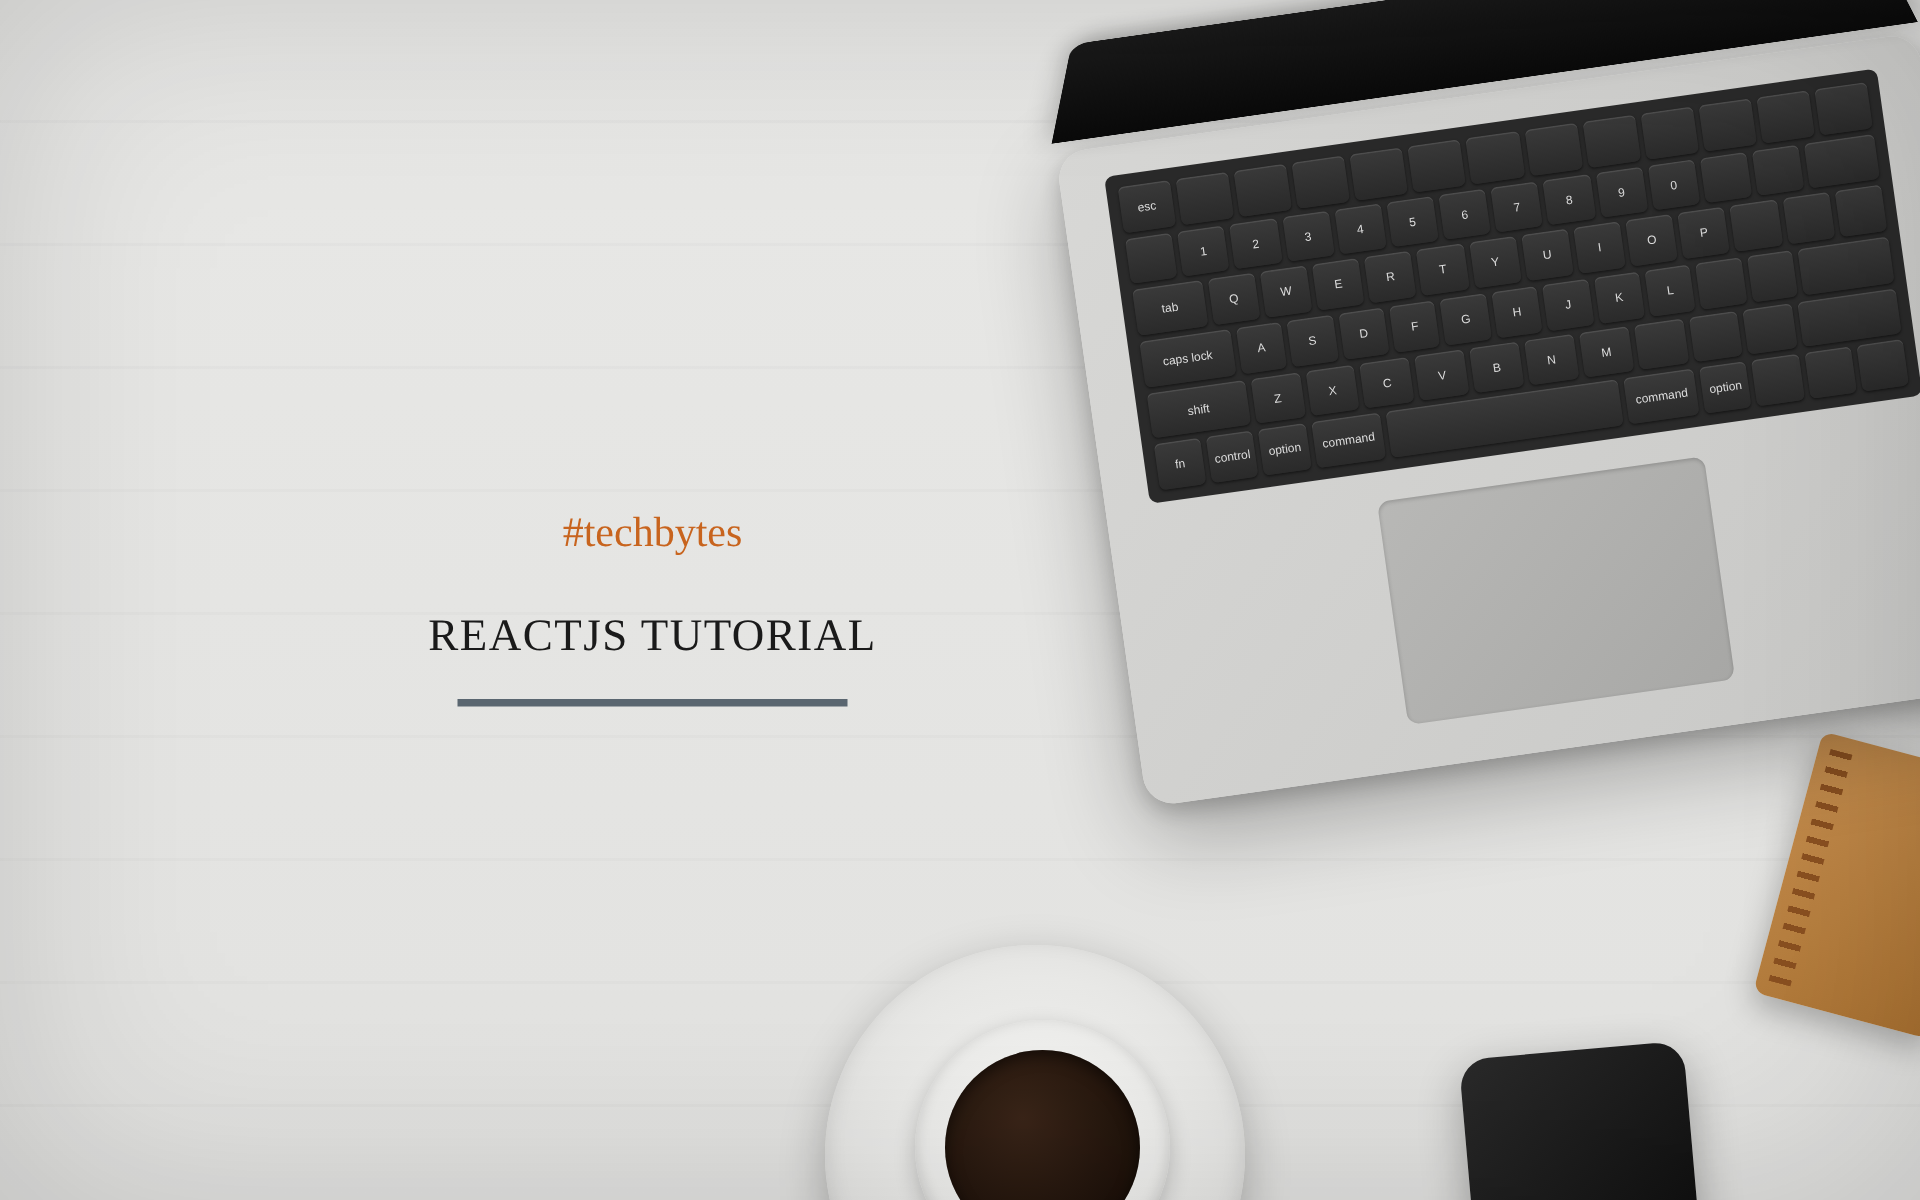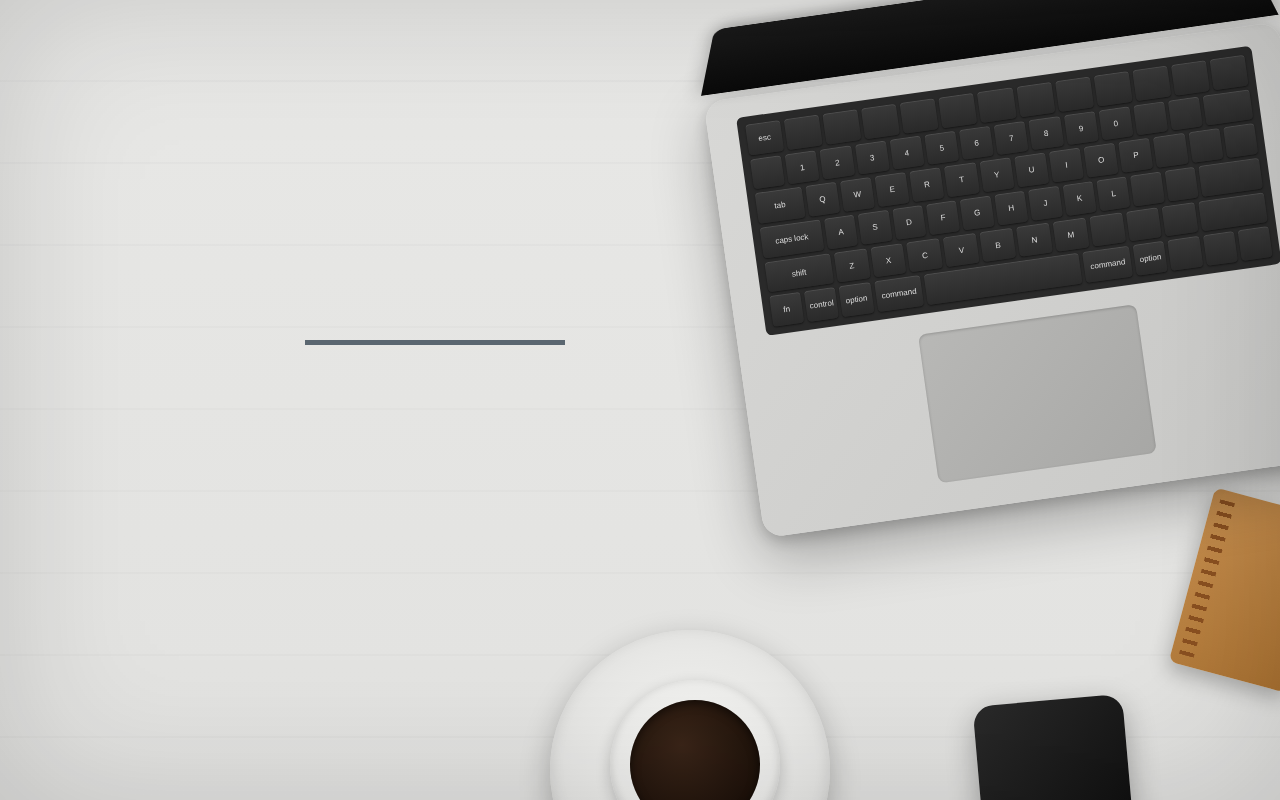--- a/index.html
+++ b/index.html
@@ -355,20 +355,22 @@
           <div class="key"></div>
       </div>
     </div>
     <div class="trackpad"></div>
   </div>
 </div>
 
 <div class="notebook"></div>
 
 <div class="text-content">
+  <div class="hashtag">#techbytes</div>
+  <div class="title">REACTJS TUTORIAL</div>
   <div class="divider"></div>
 </div>
 
 <div class="coffee-container">
   <div class="saucer"></div>
   <div class="cup">
     <div class="coffee"></div>
   </div>
 </div>
 

